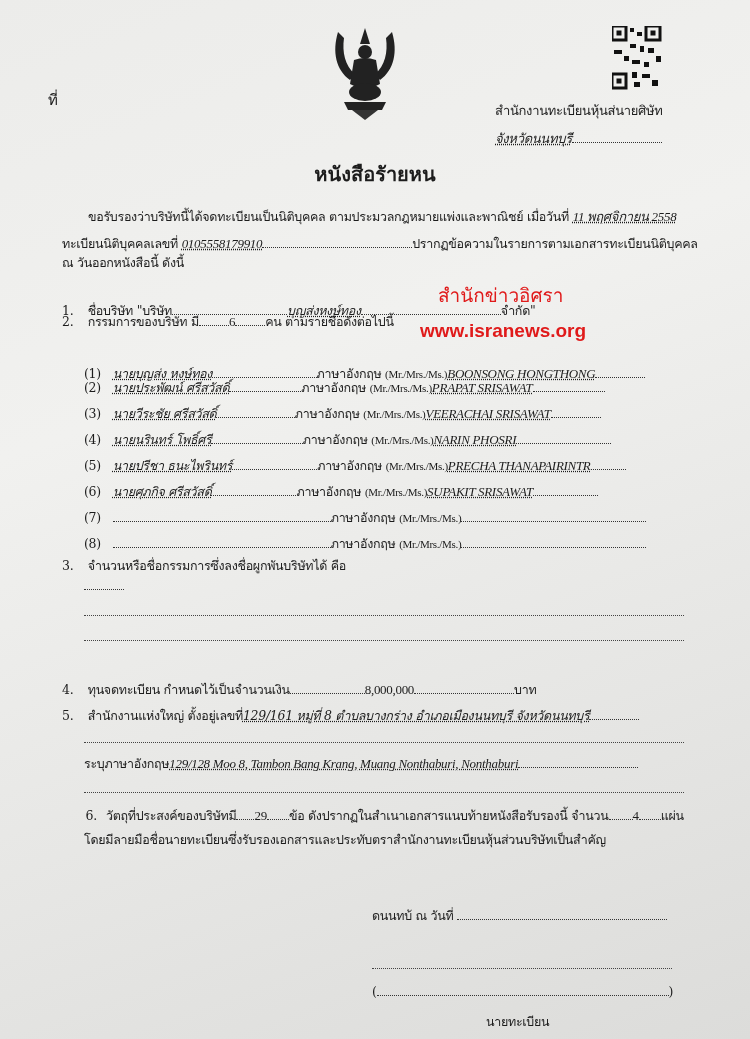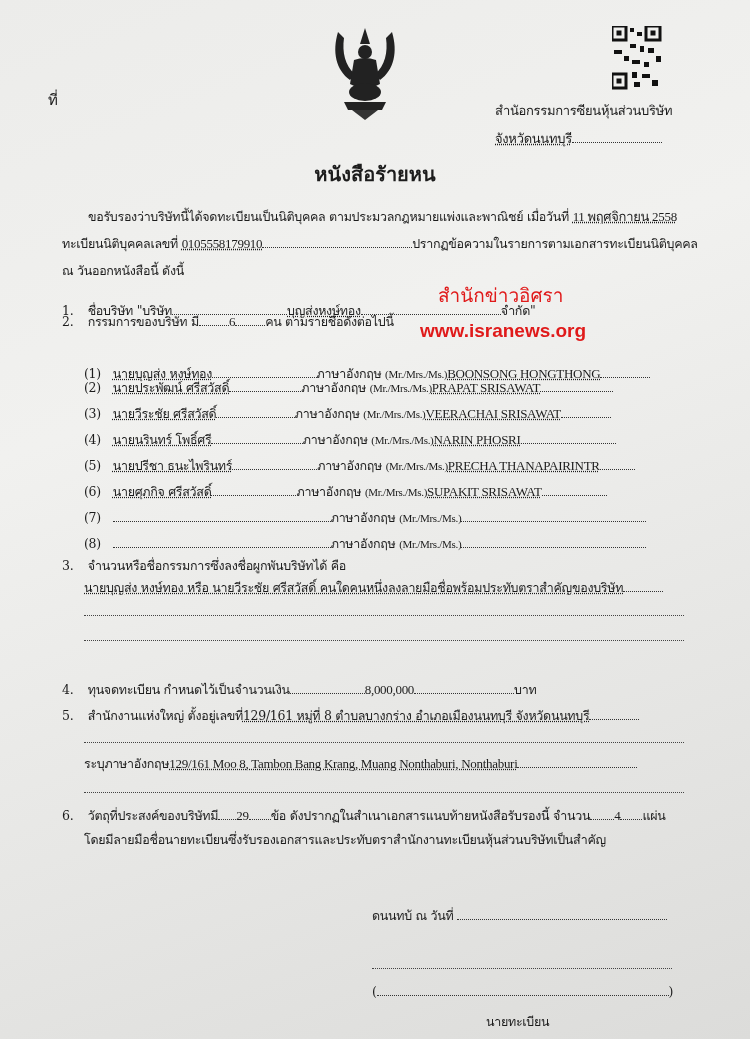--- a/index.html
+++ b/index.html
@@ -6,21 +6,21 @@
   body {
     width:750px; height:1039px; overflow:hidden;
     background: linear-gradient(160deg, #ececea 0%, #f1f1ef 35%, #e6e6e4 70%, #dcdcda 100%);
     font-family: "DejaVu Serif", "Liberation Serif", serif;
     color:#1c1c1c;
     position:relative;
   }
   .abs { position:absolute; white-space:nowrap; }
   .t { font-size:12.5px; letter-spacing:-0.3px; }
   .dots { border-bottom:1.5px dotted #333; display:inline-block; }
-  .ul { text-decoration: underline; text-decoration-style: dotted; }
+  .ul { text-decoration: underline; text-decoration-style: dotted; font-style: italic; }
   .fill { font-family:"Liberation Serif", serif; font-size:13px; }
   .garuda { position:absolute; left:330px; top:22px; width:70px; height:100px; }
   .qr { position:absolute; left:612px; top:26px; width:50px; height:64px; }
   .title { left:0; width:750px; text-align:center; top:158px; font-size:20px; font-weight:bold; }
   .wm1 { left:438px; top:280px; font-family:"DejaVu Sans", sans-serif; font-size:19px; color:#e01a1a; }
   .wm2 { left:420px; top:320px; font-family:"Liberation Sans", sans-serif; font-weight:bold; font-size:19px; color:#e01a1a; }
   .row { position:absolute; left:62px; width:640px; }
   .num { display:inline-block; width:22px; }
   .sub { display:inline-block; width:25px; }
   .line { position:absolute; border-bottom:1.4px dotted #444; height:0; }
@@ -56,36 +56,36 @@
     <rect x="44" y="30" width="5" height="6" fill="#111"></rect>
   <rect x="20" y="34" width="8" height="4" fill="#111"></rect>
     <rect x="32" y="36" width="5" height="5" fill="#111"></rect>
   <rect x="20" y="46" width="5" height="6" fill="#111"></rect>
     <rect x="30" y="48" width="8" height="4" fill="#111"></rect>
   <rect x="40" y="54" width="6" height="6" fill="#111"></rect>
     <rect x="22" y="56" width="6" height="5" fill="#111"></rect>
 </svg>
 
 <div class="abs t" style="left:48px;top:88px;font-size:15px;">ที่</div>
-<div class="abs t" style="left:495px;top:100px;font-size:13px;">สำนัอกรรมการซียนหุ้นส่วนบริษัท</div>
+<div class="abs t" style="left:495px;top:100px;font-size:13px;">สำนักงานทะเบียนหุ้นส่นายศิษัท</div>
 <div class="abs t" style="left:495px;top:128px;font-size:13px;">
   <span class="ul">จังหวัดนนทบุรี</span><span class="dots" style="width:90px;"></span>
 </div>
 
 <div class="abs title">หนังสือรัายหน</div>
 
 <div class="abs t" style="left:88px;top:206px;">
   <span>ขอรับรองว่าบริษัทนี้ได้จดทะเบียนเป็นนิติบุคคล ตามประมวลกฎหมายแพ่งและพาณิชย์ เมื่อวันที่</span>
   <span class="fill ul">11 พฤศจิกายน 2558</span>
 </div>
 <div class="abs t" style="left:62px;top:234px;">
   <span>ทะเบียนนิติบุคคลเลขที่</span>
   <span class="fill ul">0105558179910</span><span class="dots" style="width:150px;"></span><span>ปรากฏข้อความในรายการตามเอกสารทะเบียนนิติบุคคล</span>
 </div>
-<div class="abs t" style="left:62px;top:261px;">ณ วันออกหนังสือนี้  ดังนี้</div>
+<div class="abs t" style="left:62px;top:253px;">ณ วันออกหนังสือนี้  ดังนี้</div>
 
 <div class="abs wm1">สำนักข่าวอิศรา</div>
 <div class="abs wm2">www.isranews.org</div>
 
 <div class="row t" style="top:301px;">
   <span class="num">1.</span>
   <span>ชื่อบริษัท "บริษัท</span><span class="dots" style="width:115px;"></span><span class="ul">บุญส่งหงษ์ทอง</span><span class="dots" style="width:140px;"></span><span>จำกัด"</span>
 </div>
 
 <div class="row t" style="top:312px;">
@@ -135,41 +135,41 @@
     <span class="ul dir-thai"></span><span class="dots dir-dots1" style="width: 218px;"></span><span class="dir-eng-label">ภาษาอังกฤษ</span>
     <span class="dir-title" style="font-family:'Liberation Serif',serif;font-size:11px;">(Mr./Mrs./Ms.)</span><span class="fill ul dir-eng"></span><span class="dots dir-dots2" style="width: 185px;"></span>
   </div>
   </div>
 
 <div class="row t" style="top:556px;">
   <span class="num">3.</span>
   <span>จำนวนหรือชื่อกรรมการซึ่งลงชื่อผูกพันบริษัทได้ คือ</span>
 </div>
 <div class="abs t" style="left:84px;top:578px;">
-  <span class="ul">นายบุญส่ง หงษ์ทอง หรือ นายวีระชัย ศรีสวัสดิ์ คนใดคนหนึ่งลงลายมือชื่อพร้อมประทับตราสำคัญของบริษัท</span><span class="dots" style="width:40px;"></span>
+  <span class="dots" style="width:40px;"></span>
 </div>
 <div class="line" style="left:84px;width:600px;top:615px;"></div>
 <div class="line" style="left:84px;width:600px;top:640px;"></div>
 
 <div class="row t" style="top:680px;">
   <span class="num">4.</span>
   <span>ทุนจดทะเบียน กำหนดไว้เป็นจำนวนเงิน</span><span class="dots" style="width:75px;"></span><span class="fill">8,000,000</span><span class="dots" style="width:100px;"></span><span>บาท</span>
 </div>
 
 <div class="row t" style="top:706px;">
   <span class="num">5.</span>
   <span>สำนักงานแห่งใหญ่ ตั้งอยู่เลขที่</span><span class="ul">129/161 หมู่ที่ 8 ตำบลบางกร่าง อำเภอเมืองนนทบุรี จังหวัดนนทบุรี</span><span class="dots" style="width:50px;"></span>
 </div>
 <div class="line" style="left:84px;width:600px;top:742px;"></div>
 <div class="abs t" style="left:84px;top:754px;">
-  <span>ระบุภาษาอังกฤษ</span><span class="fill ul">129/161 Moo 8, Tambon Bang Krang, Muang Nonthaburi, Nonthaburi</span><span class="dots" style="width:120px;"></span>
+  <span>ระบุภาษาอังกฤษ</span><span class="fill ul">129/128 Moo 8, Tambon Bang Krang, Muang Nonthaburi, Nonthaburi</span><span class="dots" style="width:120px;"></span>
 </div>
 <div class="line" style="left:84px;width:600px;top:792px;"></div>
 
-<div class="row t" style="top:806px;">
+<div class="row t" style="top:806px;text-align:center;">
   <span class="num">6.</span>
   <span>วัตถุที่ประสงค์ของบริษัทมี</span><span class="dots" style="width:18px;"></span><span class="fill">29</span><span class="dots" style="width:22px;"></span><span>ข้อ ดังปรากฏในสำเนาเอกสารแนบท้ายหนังสือรับรองนี้ จำนวน</span><span class="dots" style="width:24px;"></span><span class="fill">4</span><span class="dots" style="width:22px;"></span><span>แผ่น</span>
 </div>
 <div class="abs t" style="left:84px;top:830px;">โดยมีลายมือชื่อนายทะเบียนซึ่งรับรองเอกสารและประทับตราสำนักงานทะเบียนหุ้นส่วนบริษัทเป็นสำคัญ</div>
 
 <div class="abs t" style="left:372px;top:906px;">
   <span>ดนนทบ้ ณ วันที่</span>
   <span class="dots" style="width:210px;"></span>
 </div>
 <div class="line" style="left:372px;width:300px;top:968px;"></div>

